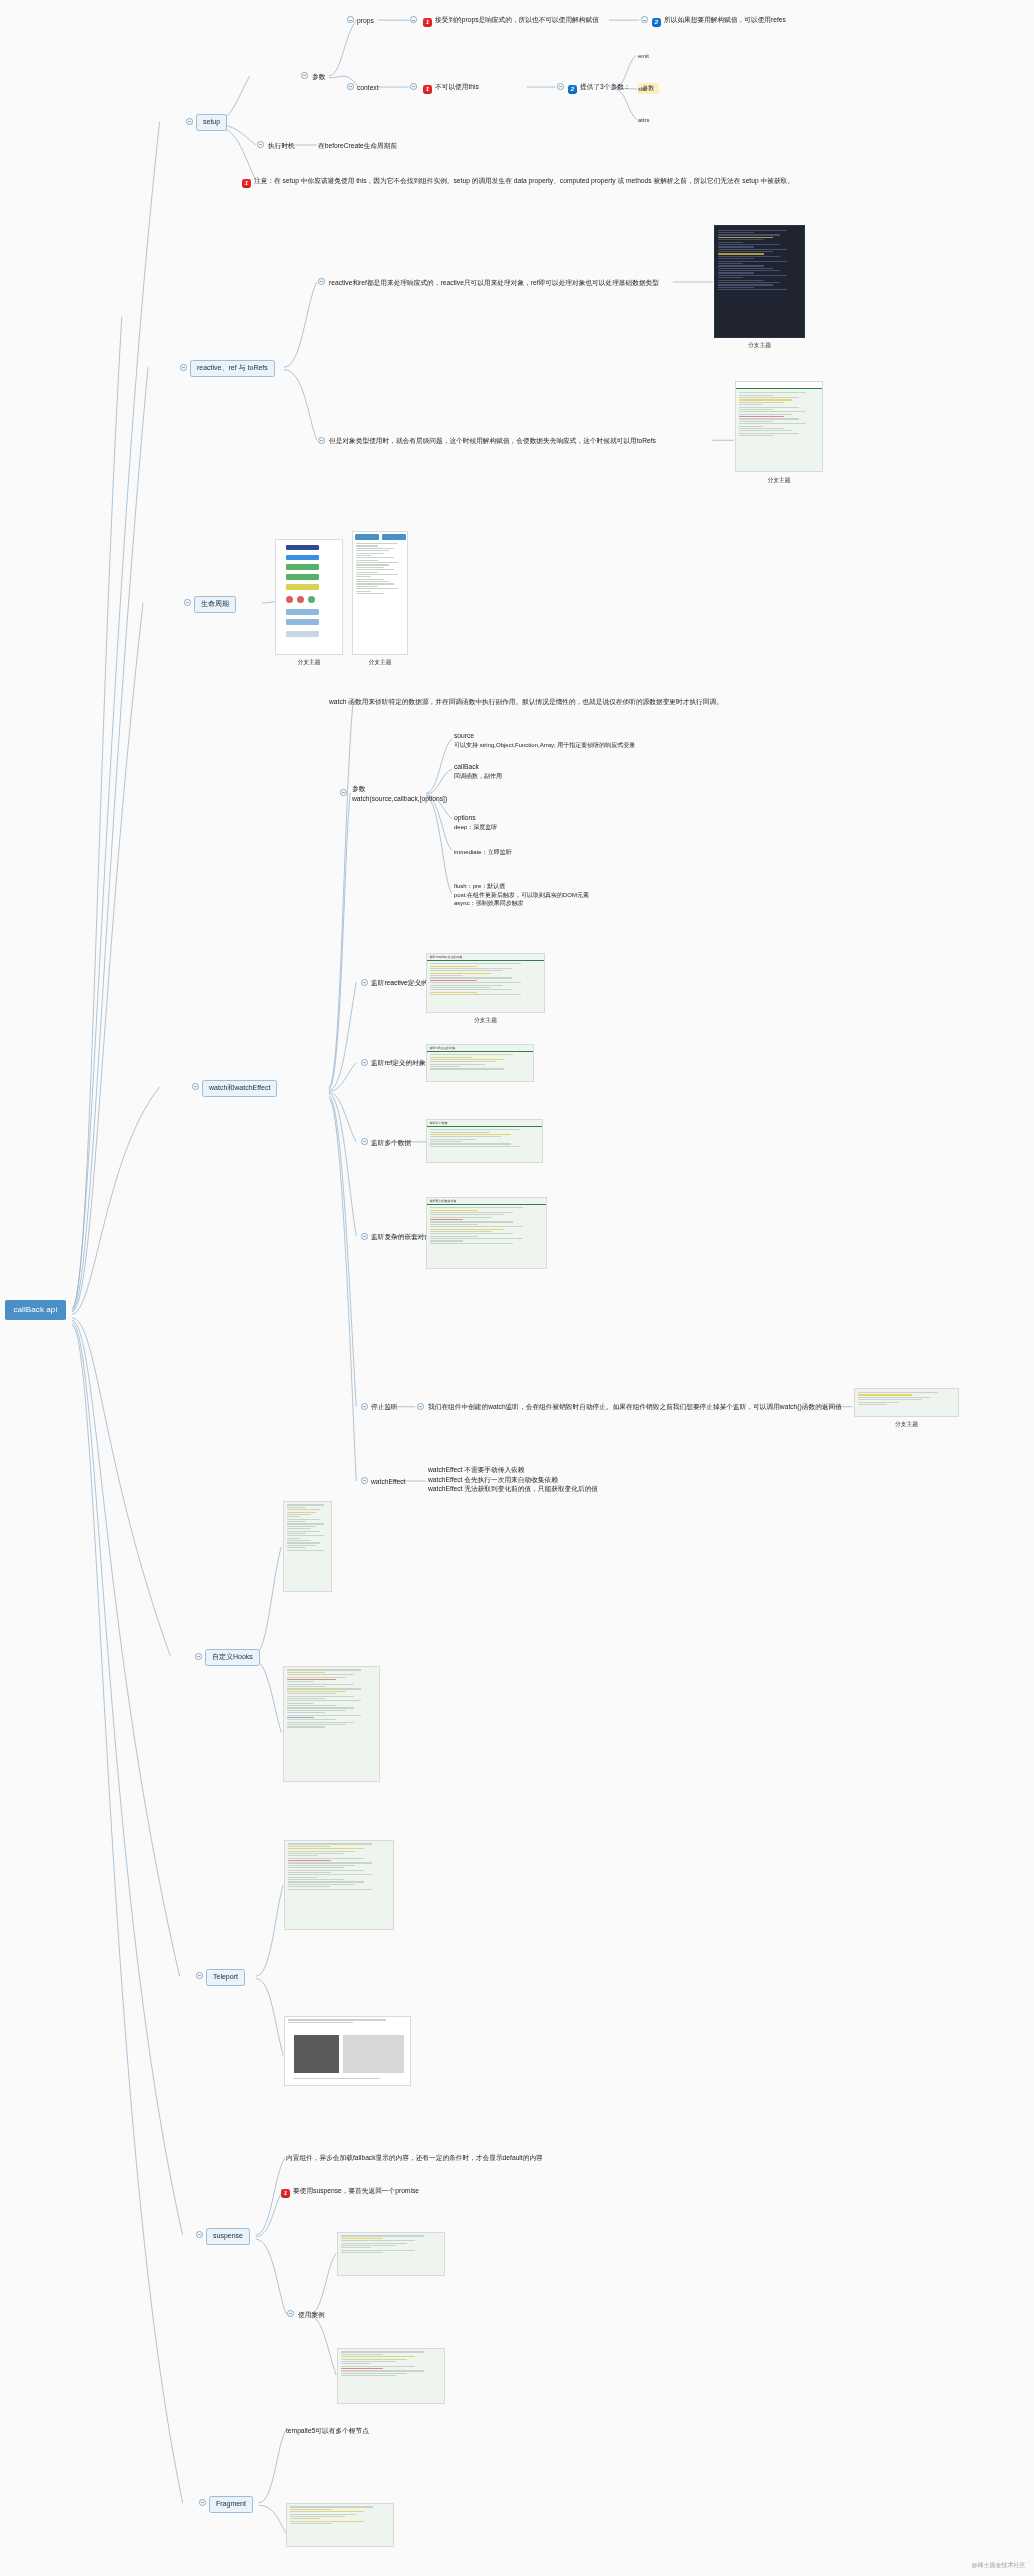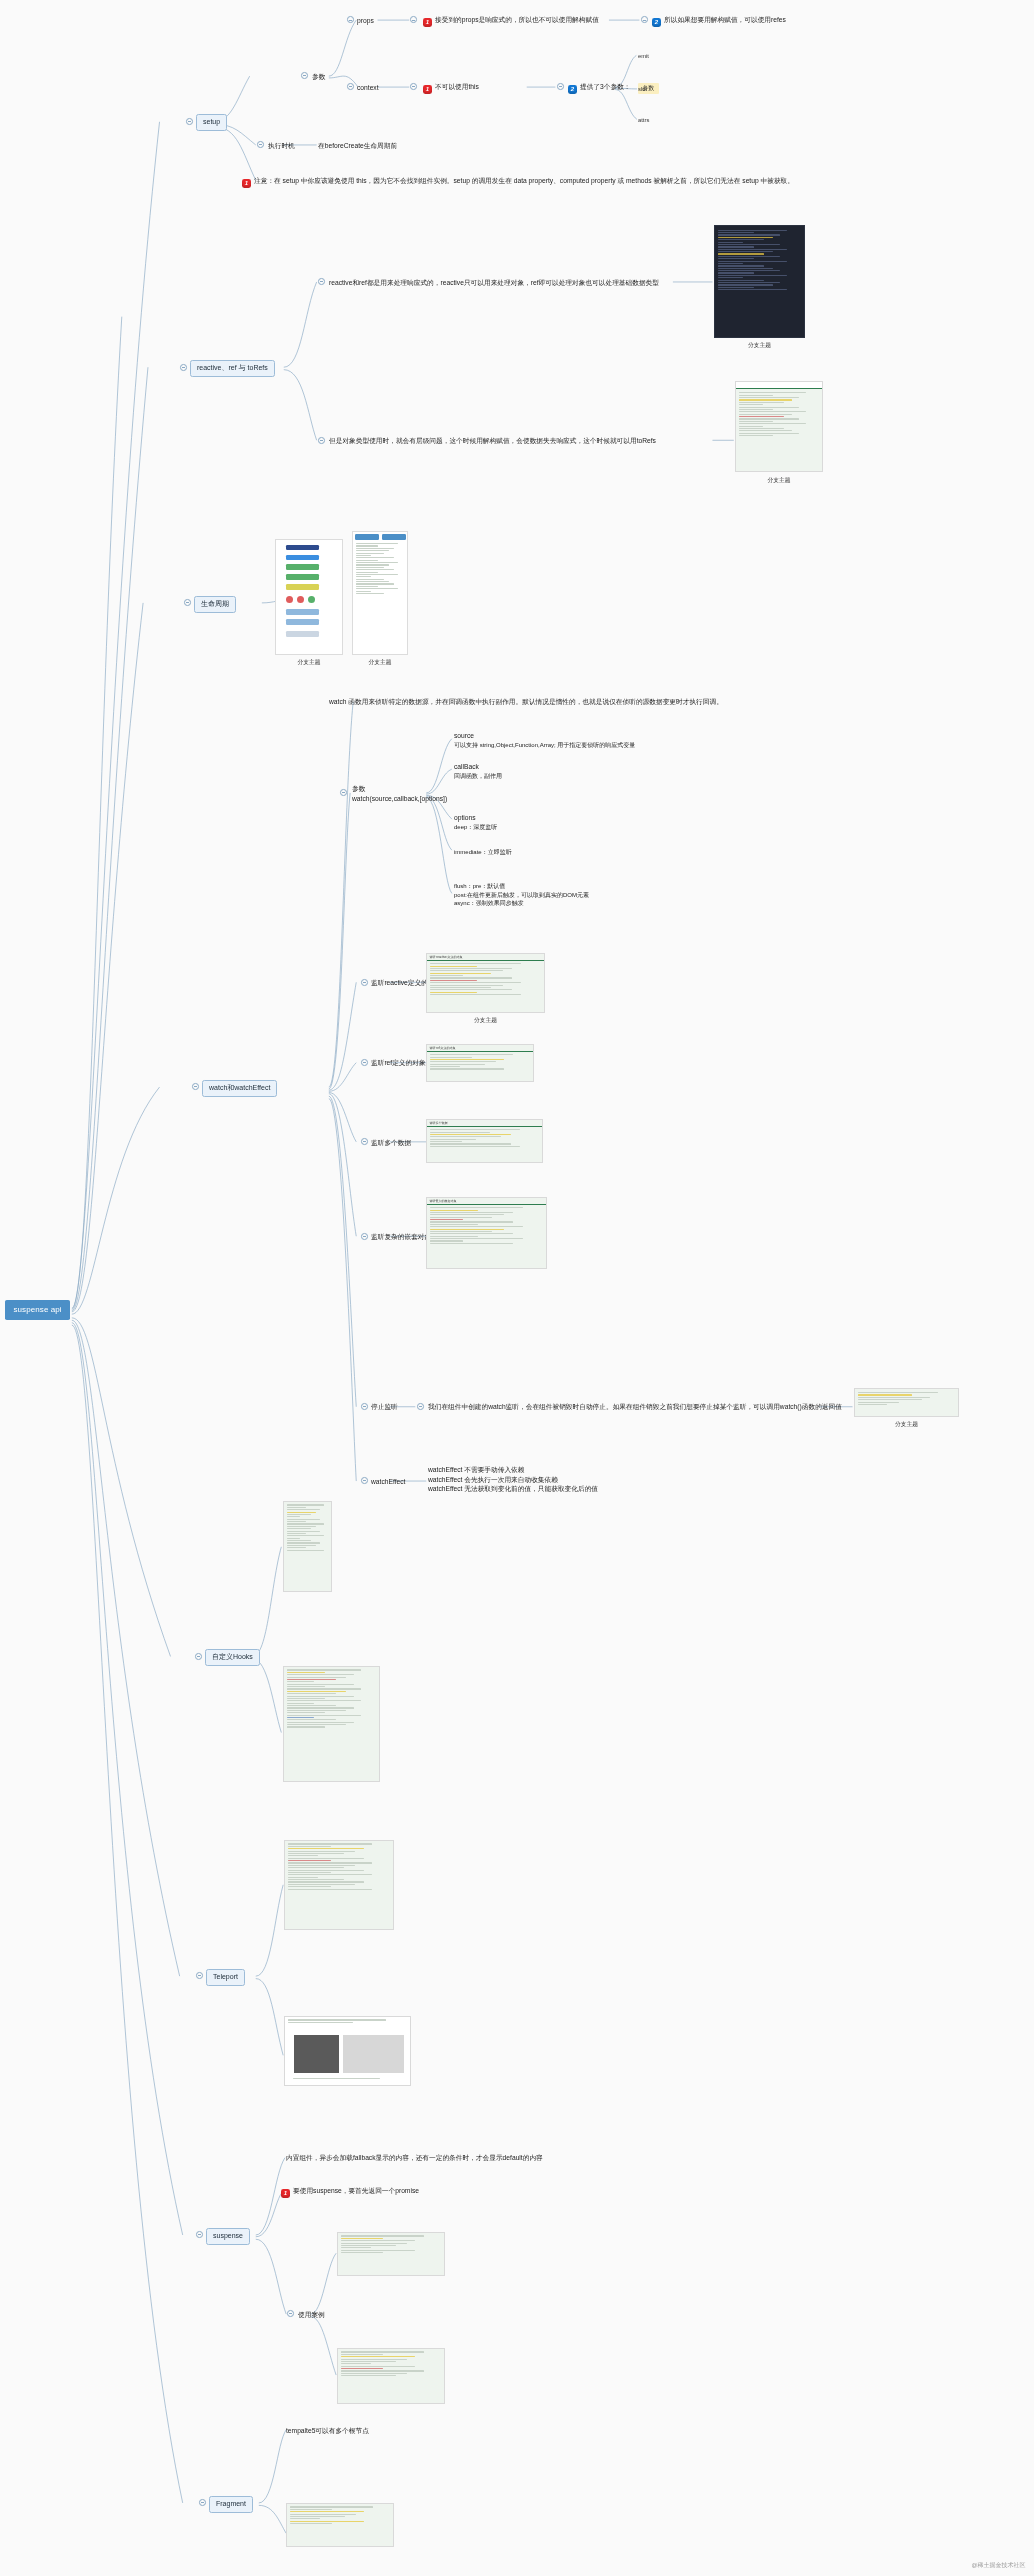--- a/index.html
+++ b/index.html
@@ -140,21 +140,21 @@
     <path d="M420 3670 C 445 3670, 450 3570, 468 3543"></path>
     <path d="M420 3673 C 448 3673, 452 3600, 468 3597"></path>
     <path d="M420 3677 C 448 3677, 455 3760, 470 3800"></path>
     <path d="M510 3800 C 530 3800, 536 3720, 552 3700"></path>
     <path d="M510 3804 C 530 3804, 538 3860, 552 3900"></path>
 
     <path d="M425 4110 C 450 4110, 455 4010, 470 3990"></path>
     <path d="M425 4114 C 450 4114, 458 4140, 470 4160"></path>
   </svg>
 
-  <div class="node root" style="left:4.9px; top:1300px;">suspense api</div>
+  <div class="node root" style="left:4.9px; top:1300px;">callBack api</div>
 
   <div class="toggle" style="left:186px; top:118px;"></div>
   <div class="node topic" style="left:196px; top:114px;">setup</div>
 
   <div class="toggle" style="left:301px; top:72px;"></div>
   <div class="node plain" style="left:312px; top:72px;">参数</div>
 
   <div class="toggle" style="left:347px; top:16.4px;"></div>
   <div class="node plain" style="left:357px; top:16px;">props</div>
   <div class="toggle" style="left:410px; top:16.4px;"></div>

